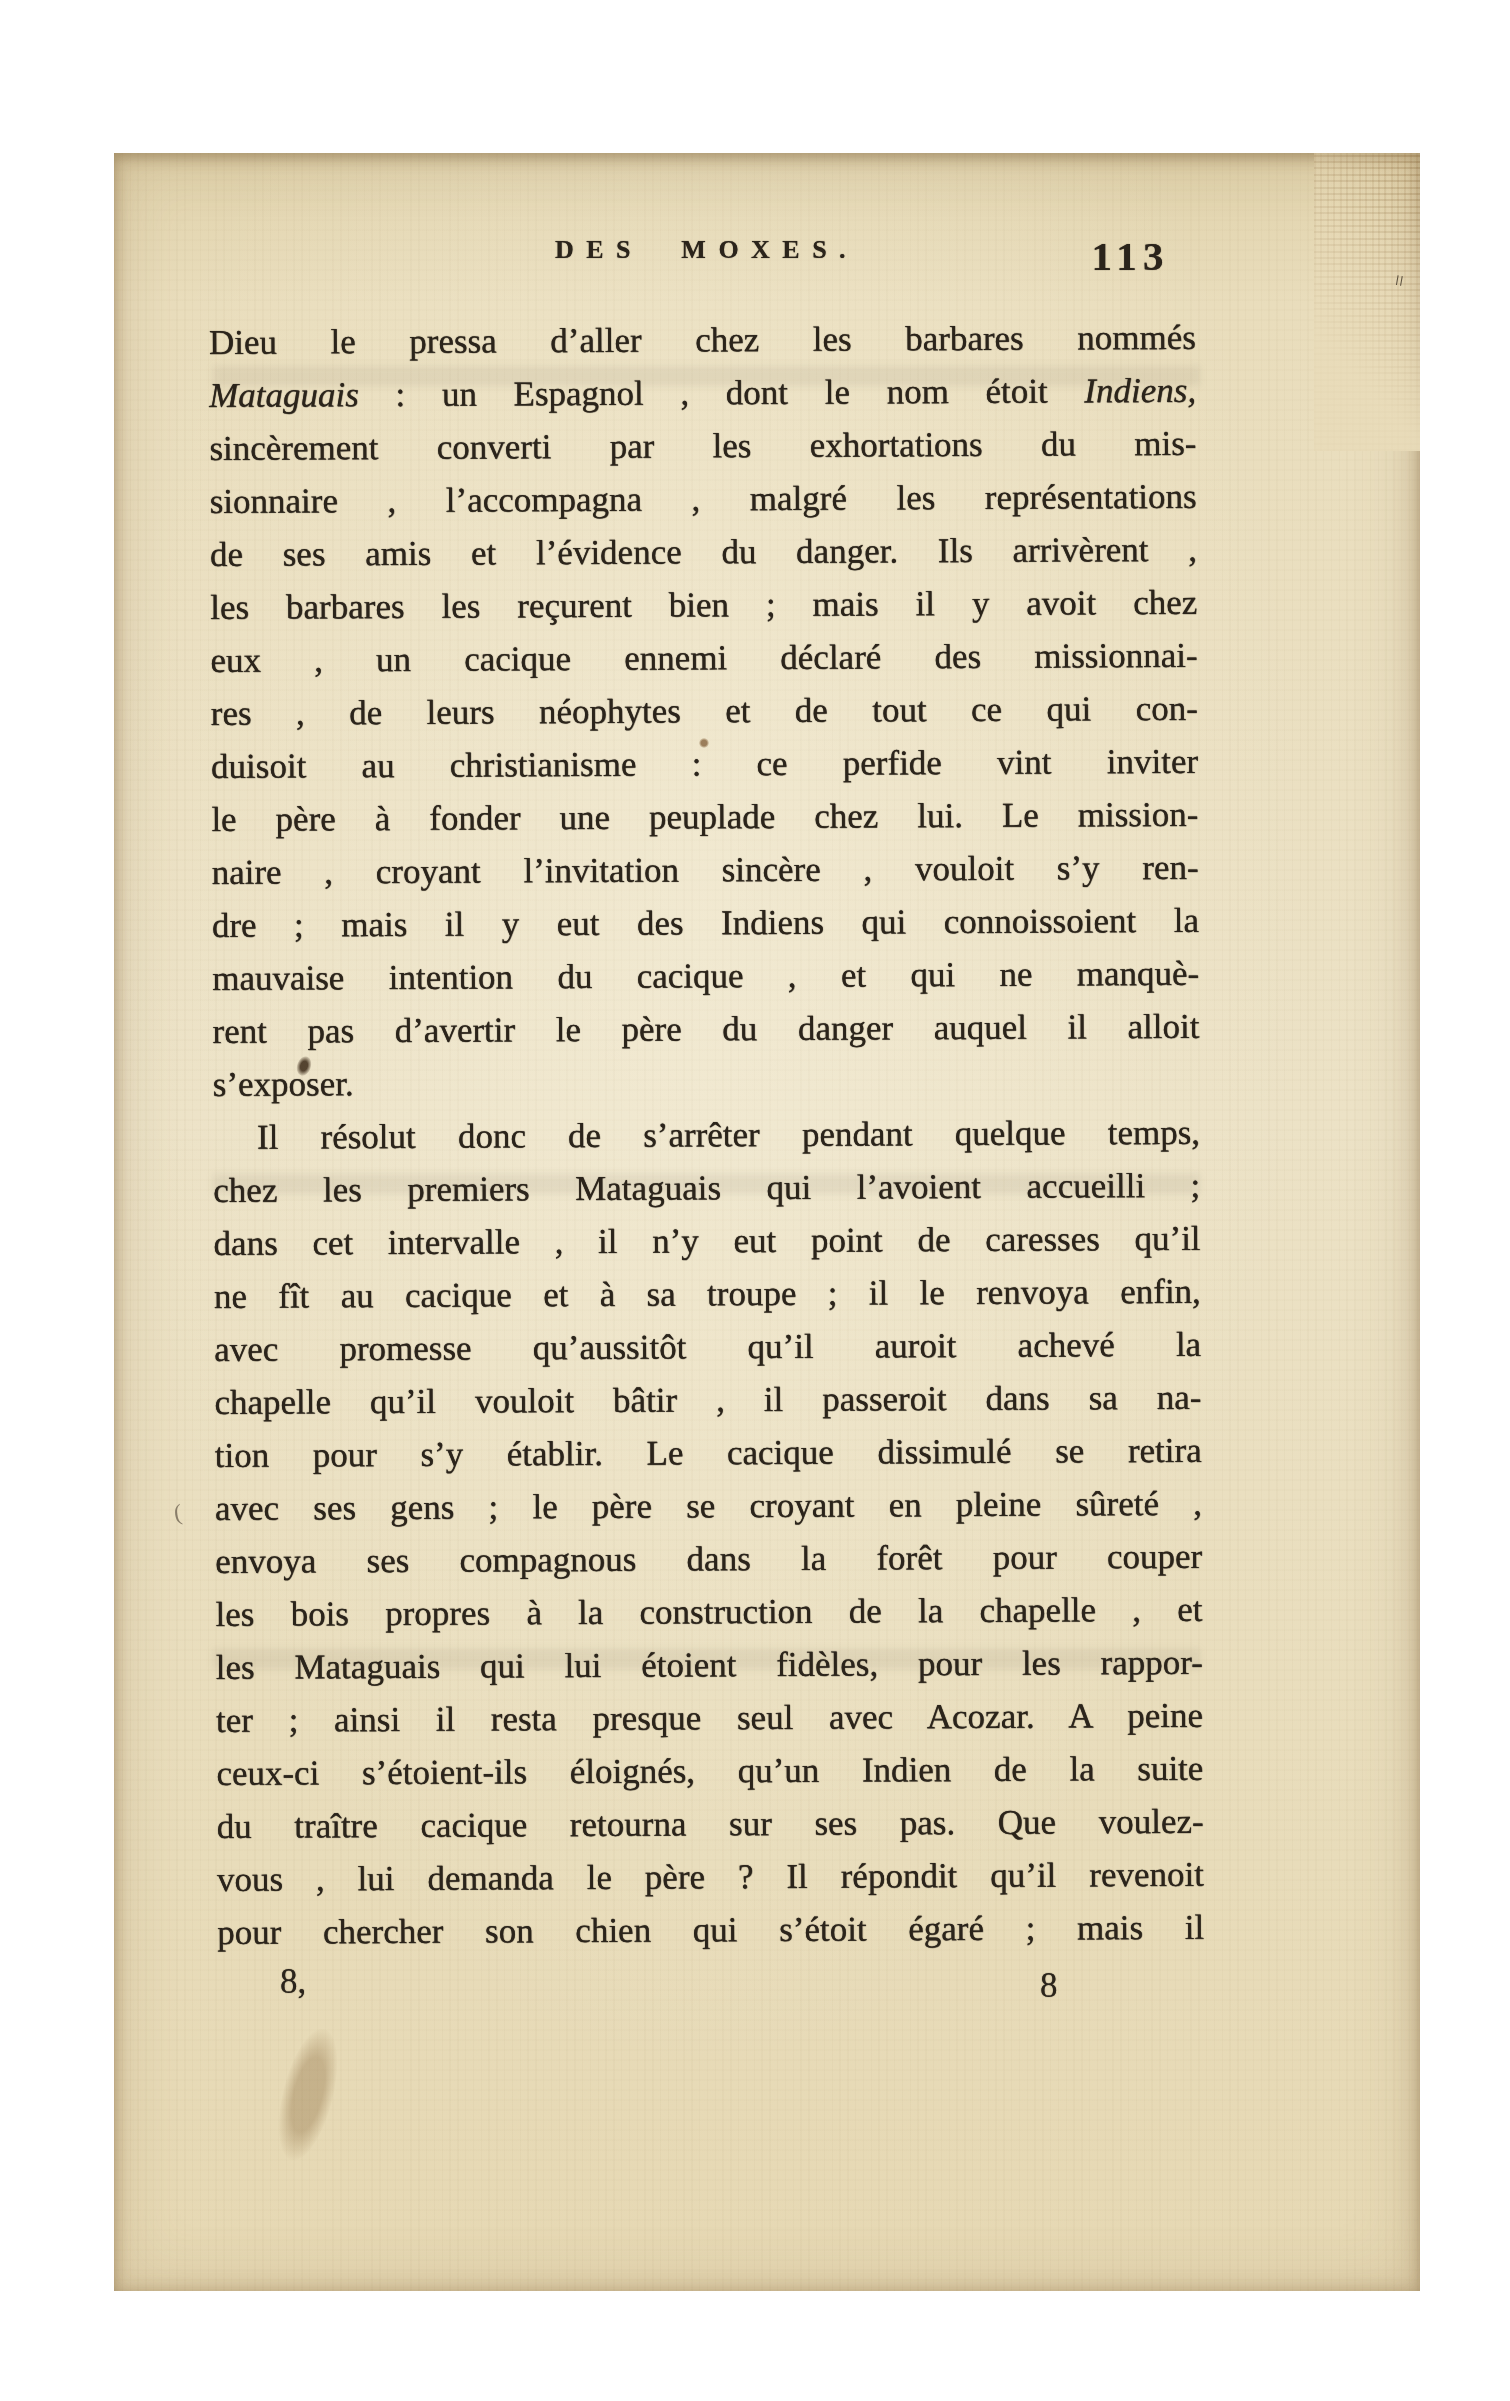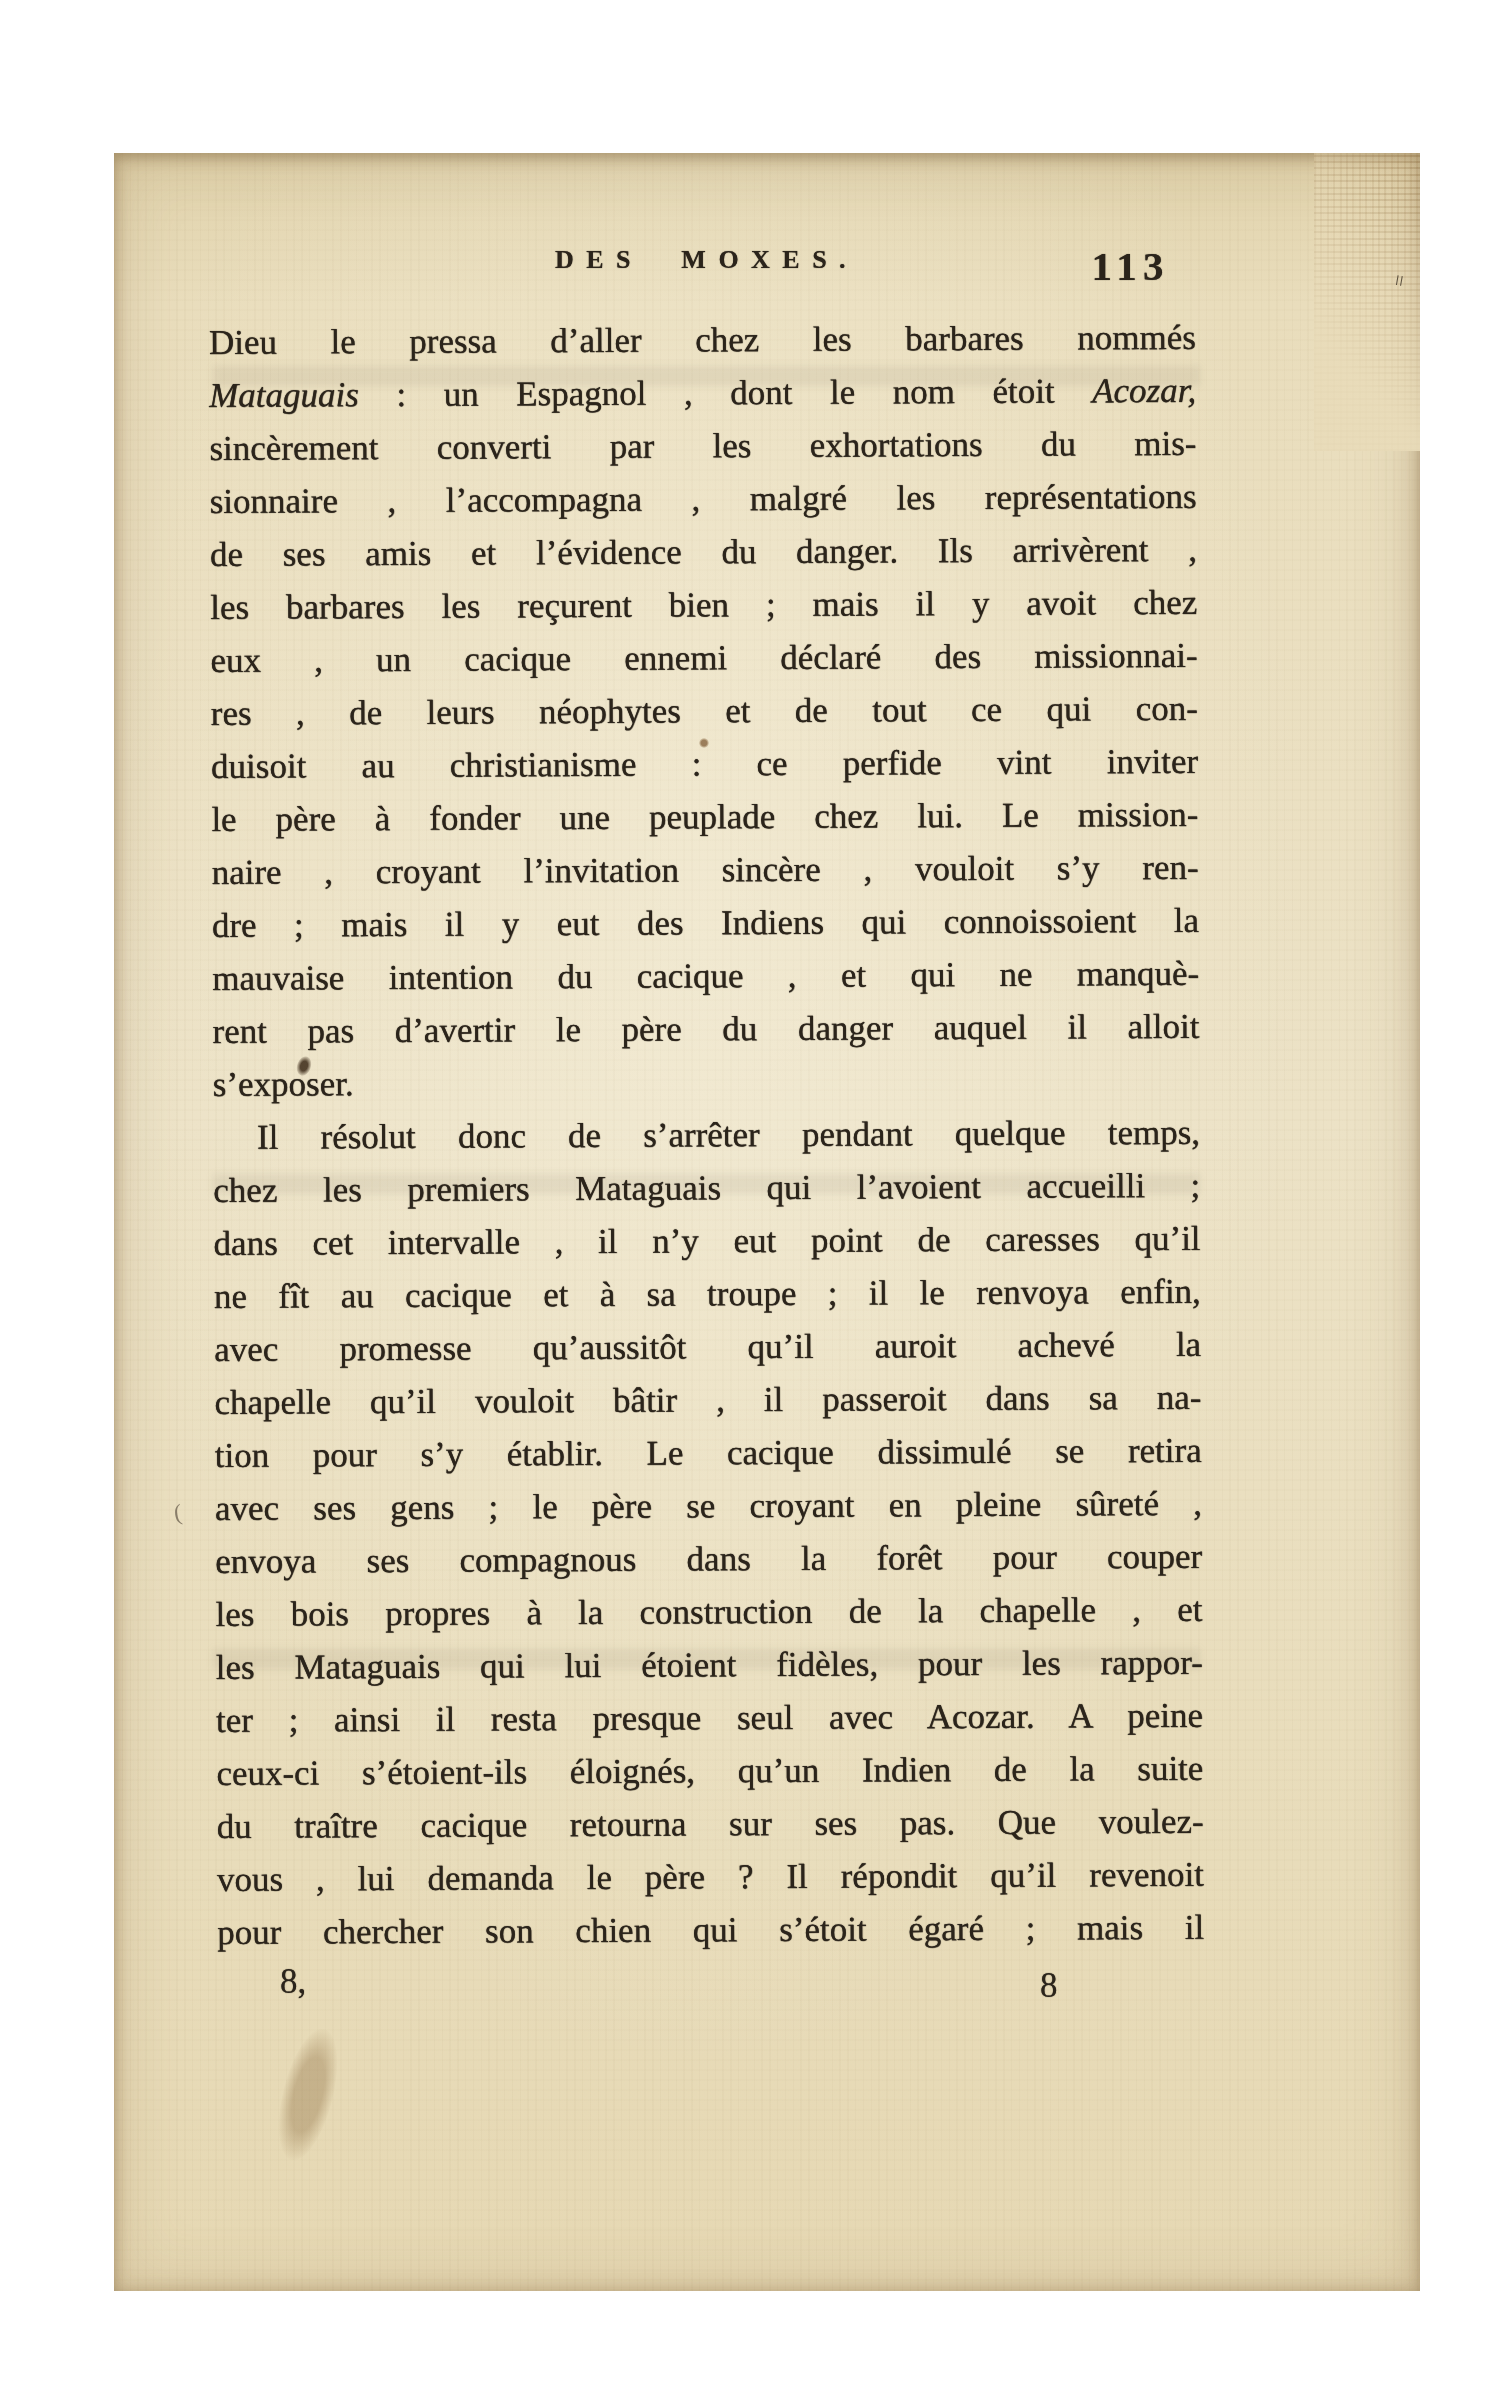--- a/index.html
+++ b/index.html
@@ -22,21 +22,21 @@
       inset -7px 0 21px rgba(130,100,60,0.18),
       inset 5.7px 0 15.6px rgba(130,100,60,0.12);
   }
   .binding-texture{
     position:absolute;top:0;right:0;width:106px;height:298px;
     background:
       linear-gradient(225deg, rgba(233,220,186,0) 0%, rgba(233,220,186,0.92) 72%),
       repeating-linear-gradient(0deg, rgba(150,118,72,0.30) 0 2.1px, rgba(222,202,160,0.18) 2.1px 6.4px),
       repeating-linear-gradient(90deg, rgba(150,118,72,0.24) 0 2.1px, rgba(0,0,0,0) 2.1px 6.4px);
   }
-  .header{position:absolute;left:99px;top:92px;width:987px;height:53px;}
+  .header{position:absolute;left:99px;top:82px;width:987px;height:53px;}
   .running-title{
     position:absolute;left:0;right:0;top:0;text-align:center;
     font-size:26px;font-weight:bold;letter-spacing:0.48em;word-spacing:0.75em;
     color:#2b241b;text-shadow:0 0 1px rgba(43,36,27,0.85);
   }
   .page-number{
     position:absolute;right:30px;top:-2.8px;
     font-size:41px;font-weight:bold;letter-spacing:6.4px;
     color:#2b241b;text-shadow:0 0 1px rgba(43,36,27,0.85);
   }
@@ -100,21 +100,21 @@
 
   <span class="margin-mark">=</span>
   <span class="left-margin-speck">(</span>
 
   <div class="smear smear-1"></div>
   <div class="smear smear-2"></div>
   <div class="smear smear-3"></div>
 
   <div class="text-block" id="text-block">
       <div class="text-line"><span>Dieu le pressa d’aller chez les barbares nommés</span></div>
-      <div class="text-line"><span class="italic">Mataguais</span><span> : un Espagnol , dont le nom étoit </span><span class="italic">Acozar,</span></div>
+      <div class="text-line"><span class="italic">Mataguais</span><span> : un Espagnol , dont le nom étoit </span><span class="italic">Indiens,</span></div>
       <div class="text-line"><span>sincèrement converti par les exhortations du mis-</span></div>
       <div class="text-line"><span>sionnaire , l’accompagna , malgré les représentations</span></div>
       <div class="text-line"><span>de ses amis et l’évidence du danger. Ils arrivèrent ,</span></div>
       <div class="text-line"><span>les barbares les reçurent bien ; mais il y avoit chez</span></div>
       <div class="text-line"><span>eux , un cacique ennemi déclaré des missionnai-</span></div>
       <div class="text-line"><span>res , de leurs néophytes et de tout ce qui con-</span></div>
       <div class="text-line"><span>duisoit au christianisme : ce perfide vint inviter</span></div>
       <div class="text-line"><span>le père à fonder une peuplade chez lui. Le mission-</span></div>
       <div class="text-line"><span>naire , croyant l’invitation sincère , vouloit s’y ren-</span></div>
       <div class="text-line"><span>dre ; mais il y eut des Indiens qui connoissoient la</span></div>

